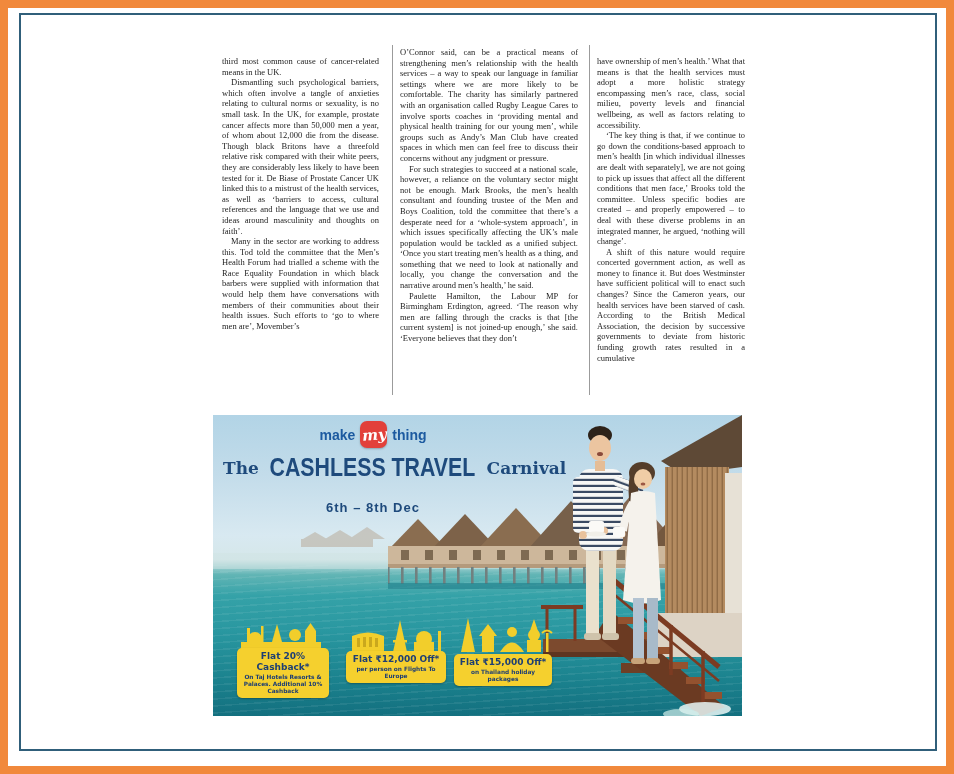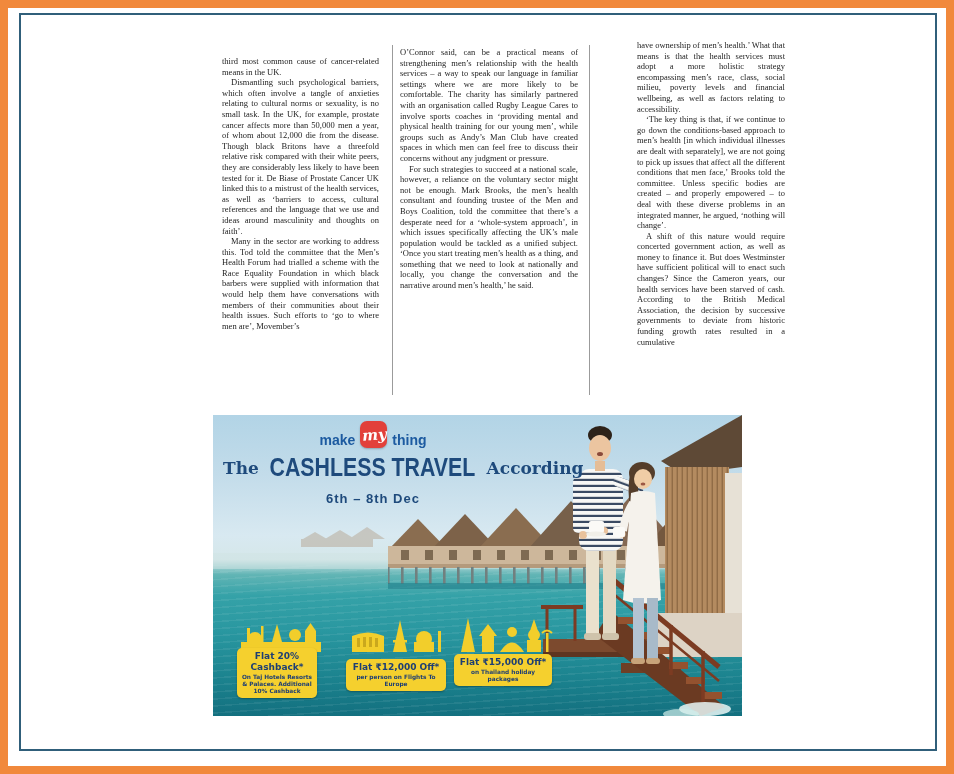--- a/index.html
+++ b/index.html
@@ -10,69 +10,70 @@
   .outer-frame{position:absolute;inset:0;border:8px solid #f1893c;pointer-events:none;z-index:50;}
   .inner-frame{position:absolute;inset:13px 17px 23px 19px;border:2px solid #305f7a;background:#ffffff;}
 
   
   .col{position:absolute;font-family:"Liberation Serif","DejaVu Serif",serif;font-size:8.5px;
        line-height:10.6px;color:#1d1d1d;text-align:justify;z-index:5;}
   .col p{margin:0;}
   .col p + p{text-indent:9px;font-family:Liberation Serif, serif;}
   #col1{left:222px;top:56px;width:157px;}
   #col2{left:400px;top:47px;width:178px;}
-  #col3{left:597px;top:40px;width:148px;margin-left:40px;}
+  #col3{left:597px;top:56px;width:148px;}
   .vrule{position:absolute;top:45px;height:350px;width:1px;background:#9b9b9b;z-index:5;}
   #rule1{left:392px;} #rule2{left:589px;}
 
   
   .ad{position:absolute;left:213px;top:415px;width:529px;height:301px;overflow:hidden;z-index:6;
       background:linear-gradient(180deg,#b2d4e6 0%,#c3dcea 20%,#d8e9f1 40%,#d5e7e9 48%,
                  #62b5b5 53%,#35a2a8 60%,#2997a0 72%,#1b828e 88%,#13707f 100%);}
   .sea-texture{position:absolute;left:0;top:150px;width:529px;height:151px;opacity:.5;
       background:repeating-linear-gradient(176deg,rgba(255,255,255,.14) 0 1.5px,rgba(0,0,0,0) 1.5px 7px);}
   .scene{position:absolute;inset:0;}
 
   .ad-header{position:absolute;left:10px;top:6px;width:300px;text-align:center;color:#1e4a7c;z-index:8;}
-  .logo-row{display:flex;justify-content:center;align-items:flex-end;gap:5px;}
+  .logo-row{display:flex;justify-content:center;align-items:center;gap:5px;}
   .logo-word{font-weight:bold;font-size:14px;color:#1c5aa0;}
   .logo-box{width:27px;height:27px;background:#e2403a;border-radius:7px;display:flex;
             align-items:center;justify-content:center;box-shadow:0 1px 2px rgba(0,0,0,.25);}
   .logo-box span{font-family:"DejaVu Serif",serif;font-style:italic;font-weight:bold;
                  font-size:15px;color:#ffffff;transform:rotate(-4deg);}
   .title-row{margin-top:4px;white-space:nowrap;}
   .script{font-family:"DejaVu Serif",serif;font-weight:bold;font-size:17px;}
   .title-main{display:inline-block;font-weight:800;font-size:26px;letter-spacing:0px;
               transform:scaleX(.82);margin:0 -16px;vertical-align:-2px;}
-  .ad-dates{margin-top:8px;font-weight:bold;font-size:13px;letter-spacing:1px;}
+  .ad-dates{margin-top:17px;font-weight:bold;font-size:13px;letter-spacing:1px;}
 
   .badge{position:absolute;background:#f5d02e;border-radius:5px;color:#1d3e74;text-align:center;
          padding:3px 4px;box-shadow:0 1px 2px rgba(0,0,0,.3);z-index:9;box-sizing:border-box;}
   .badge .headline{font-family:"DejaVu Sans",sans-serif;font-weight:bold;font-size:9px;line-height:11px;}
   .badge .detail{font-family:"DejaVu Sans",sans-serif;font-weight:bold;font-size:5.8px;line-height:7px;margin-top:1px;}
-  #badge1{left:24px;top:233px;width:80px;}
-  #badge2{left:133px;top:244px;width:100px;}
+  #badge1{left:24px;top:233px;width:92px;}
+  #badge2{left:133px;top:236px;width:100px;}
   #badge3{left:241px;top:239px;width:98px;}
   .skyline{position:absolute;z-index:8;}
   #sky1{left:24px;top:205px;} #sky2{left:135px;top:203px;} #sky3{left:241px;top:201px;}
 </style>
 </head>
 <body>
 
 <div class="inner-frame"></div>
 
 <div class="col" id="col1">
   <p>third most common cause of cancer-related means in the UK.</p>
   <p>Dismantling such psychological barriers, which often involve a tangle of anxieties relating to cultural norms or sexuality, is no small task. In the UK, for example, prostate cancer affects more than 50,000 men a year, of whom about 12,000 die from the disease. Though black Britons have a threefold relative risk compared with their white peers, they are considerably less likely to have been tested for it. De Biase of Prostate Cancer UK linked this to a mistrust of the health services, as well as ‘barriers to access, cultural references and the language that we use and ideas around masculinity and thoughts on faith’.</p>
   <p>Many in the sector are working to address this. Tod told the committee that the Men’s Health Forum had trialled a scheme with the Race Equality Foundation in which black barbers were supplied with information that would help them have conversations with members of their communities about their health issues. Such efforts to ‘go to where men are’, Movember’s</p>
 </div>
 <div class="vrule" id="rule1"></div>
 <div class="col" id="col2">
   <p>O’Connor said, can be a practical means of strengthening men’s relationship with the health services – a way to speak our language in familiar settings where we are more likely to be comfortable. The charity has similarly partnered with an organisation called Rugby League Cares to involve sports coaches in ‘providing mental and physical health training for our young men’, while groups such as Andy’s Man Club have created spaces in which men can feel free to discuss their concerns without any judgment or pressure.</p>
   <p>For such strategies to succeed at a national scale, however, a reliance on the voluntary sector might not be enough. Mark Brooks, the men’s health consultant and founding trustee of the Men and Boys Coalition, told the committee that there’s a desperate need for a ‘whole-system approach’, in which issues specifically affecting the UK’s male population would be tackled as a unified subject. ‘Once you start treating men’s health as a thing, and something that we need to look at nationally and locally, you change the conversation and the narrative around men’s health,’ he said.</p>
+  <p>Paulette Hamilton, the Labour MP for Birmingham Erdington, agreed. ‘The reason why men are falling through the cracks is that [the current system] is not joined-up enough,’ she said. ‘Everyone believes that they don’t</p>
 </div>
 <div class="vrule" id="rule2"></div>
 <div class="col" id="col3">
   <p>have ownership of men’s health.’ What that means is that the health services must adopt a more holistic strategy encompassing men’s race, class, social milieu, poverty levels and financial wellbeing, as well as factors relating to accessibility.</p>
   <p>‘The key thing is that, if we continue to go down the conditions-based approach to men’s health [in which individual illnesses are dealt with separately], we are not going to pick up issues that affect all the different conditions that men face,’ Brooks told the committee. Unless specific bodies are created – and properly empowered – to deal with these diverse problems in an integrated manner, he argued, ‘nothing will change’.</p>
   <p>A shift of this nature would require concerted government action, as well as money to finance it. But does Westminster have sufficient political will to enact such changes? Since the Cameron years, our health services have been starved of cash. According to the British Medical Association, the decision by successive governments to deviate from historic funding growth rates resulted in a cumulative</p>
 </div>
 
 <div class="ad">
   <div class="sea-texture"></div>
@@ -200,21 +201,21 @@
     <div class="logo-row">
       <span class="logo-word">make</span>
       <span class="logo-box">
         <span>my</span>
       </span>
       <span class="logo-word">thing</span>
     </div>
     <div class="title-row">
       <span class="script">The</span>
       <span class="title-main">CASHLESS TRAVEL</span>
-      <span class="script">According</span>
+      <span class="script">Carnival</span>
     </div>
     <div class="ad-dates">6th – 8th Dec</div>
   </div>
 
   <svg class="skyline" id="sky1" width="90" height="32" viewBox="0 0 90 32" fill="#f2ce2b">
     <rect x="4" y="22" width="80" height="10"></rect>
     <circle cx="18" cy="19" r="7"></circle>
       <rect x="10" y="8" width="3" height="16"></rect>
     <rect x="24" y="6" width="2.5" height="18"></rect>
       <polygon points="40,4 45,22 35,22"></polygon>

